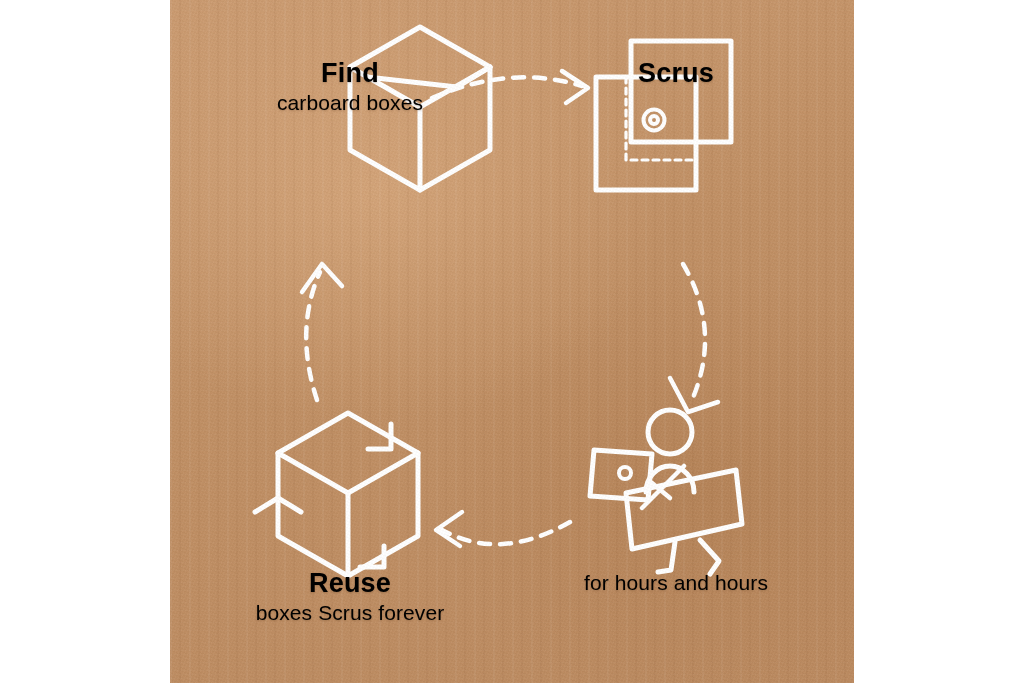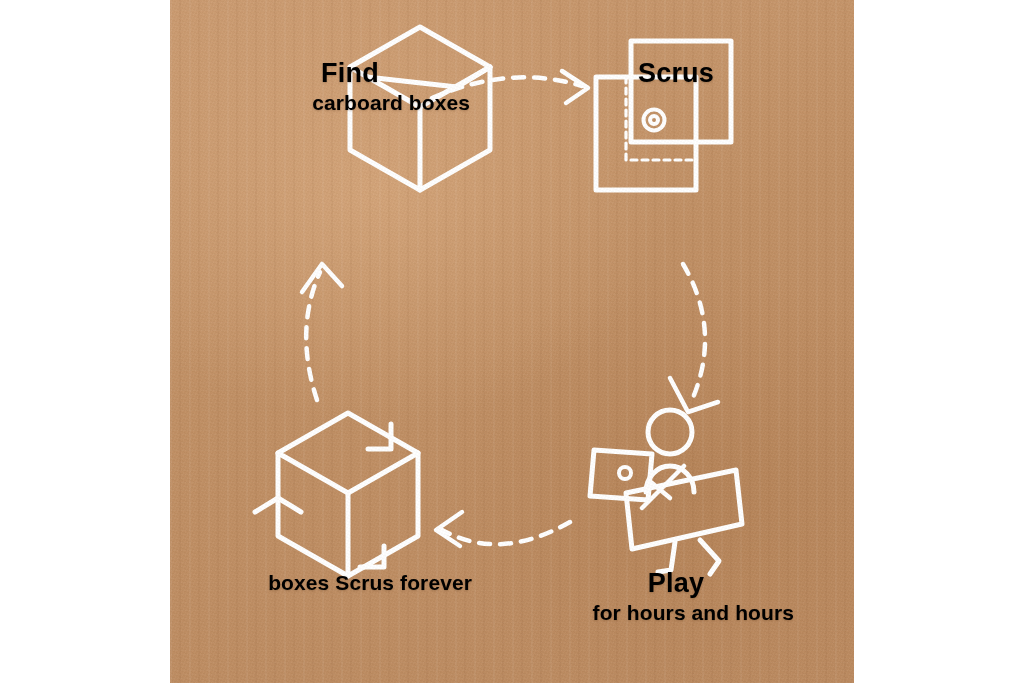--- a/index.html
+++ b/index.html
@@ -74,24 +74,23 @@
   }
   .label .title {
     display: block;
     font-size: 27px;
     font-weight: bold;
     letter-spacing: 0.2px;
   }
   .label .sub {
     display: block;
     font-size: 21px;
-    font-weight: bold;
+    font-weight: normal;
     margin-top: 3px;
     letter-spacing: 0.1px;
-    text-align: right;
   }
   #label-find  { left: 230px; top: 58px;  width: 240px; }
   #label-make  { left: 568px; top: 58px;  width: 216px; }
   #label-reuse { left: 228px; top: 568px; width: 244px; }
   #label-play  { left: 558px; top: 568px; width: 236px; }
   .stroke {
     fill: none;
     stroke: #ffffff;
     stroke-linecap: round;
     stroke-linejoin: round;
@@ -189,21 +188,21 @@
   <div class="label" id="label-find">
     <span class="title">Find</span>
     <span class="sub">carboard boxes</span>
   </div>
 
   <div class="label" id="label-make">
     <span class="title">Scrus</span>
   </div>
 
   <div class="label" id="label-play">
-    <span class="title">Play</span>
     <span class="sub">for hours and hours</span>
   </div>
 
   <div class="label" id="label-reuse">
+    <span class="title">Reuse</span>
     <span class="sub">boxes Scrus forever</span>
   </div>
 
 </div>
 
 </body></html>

